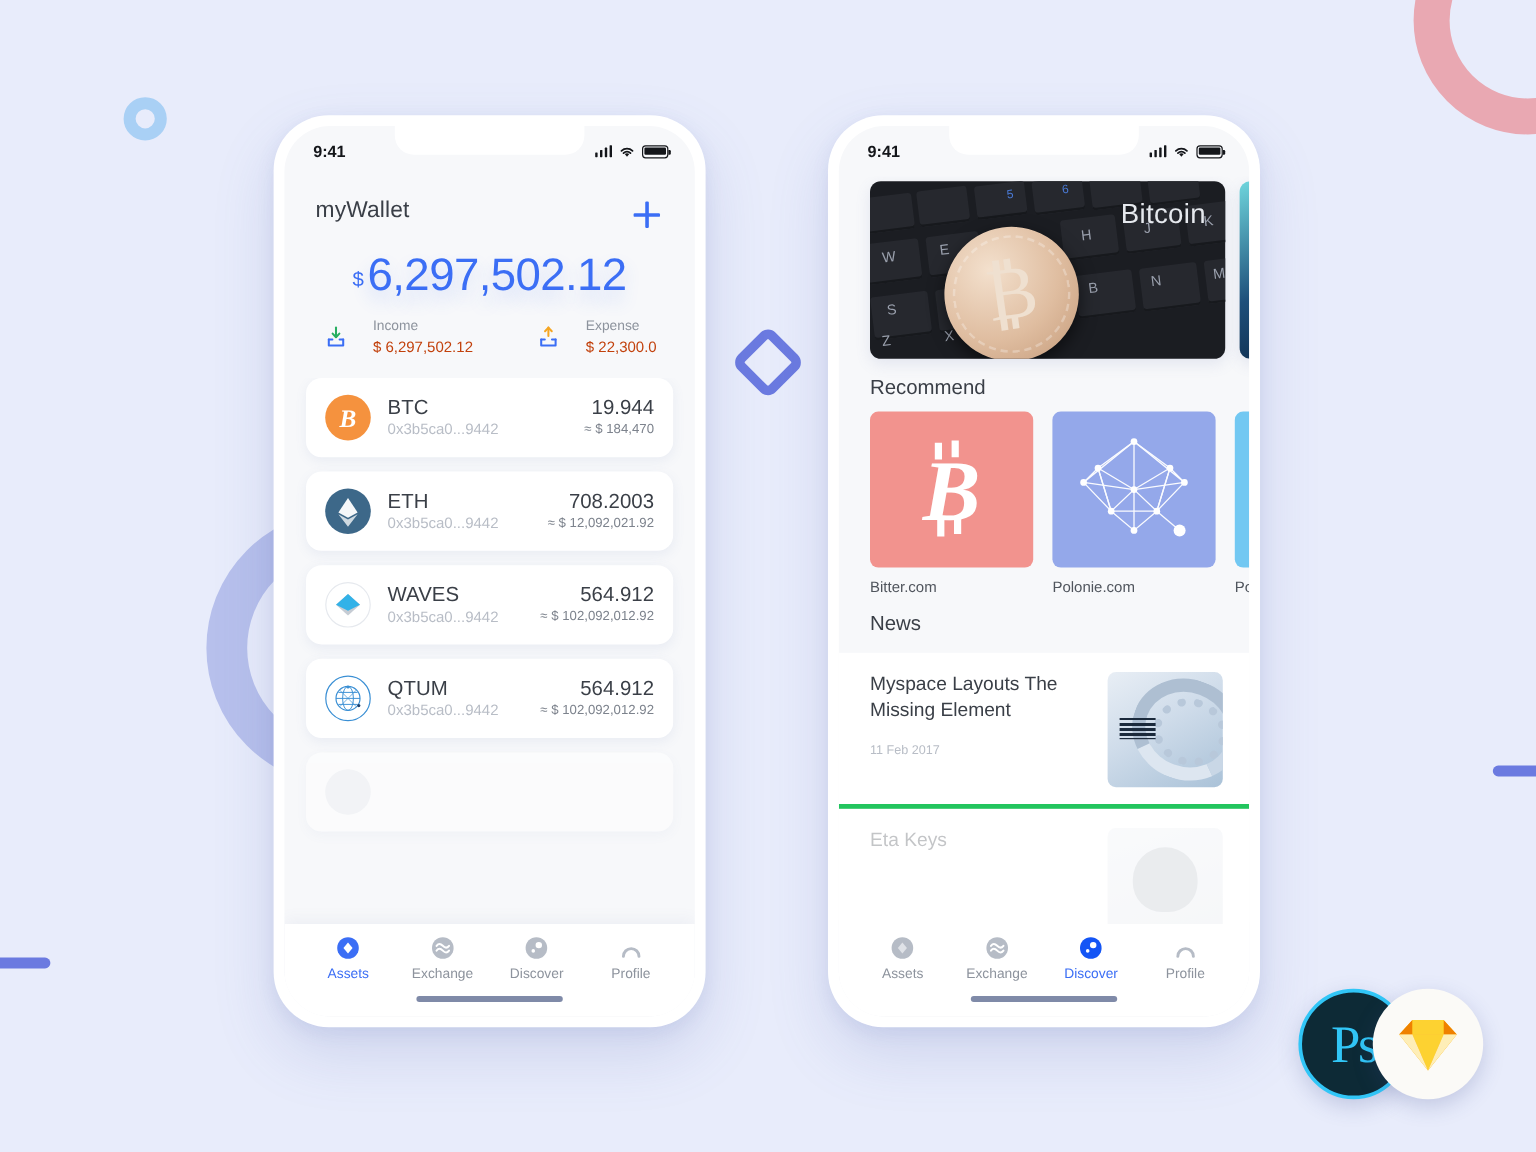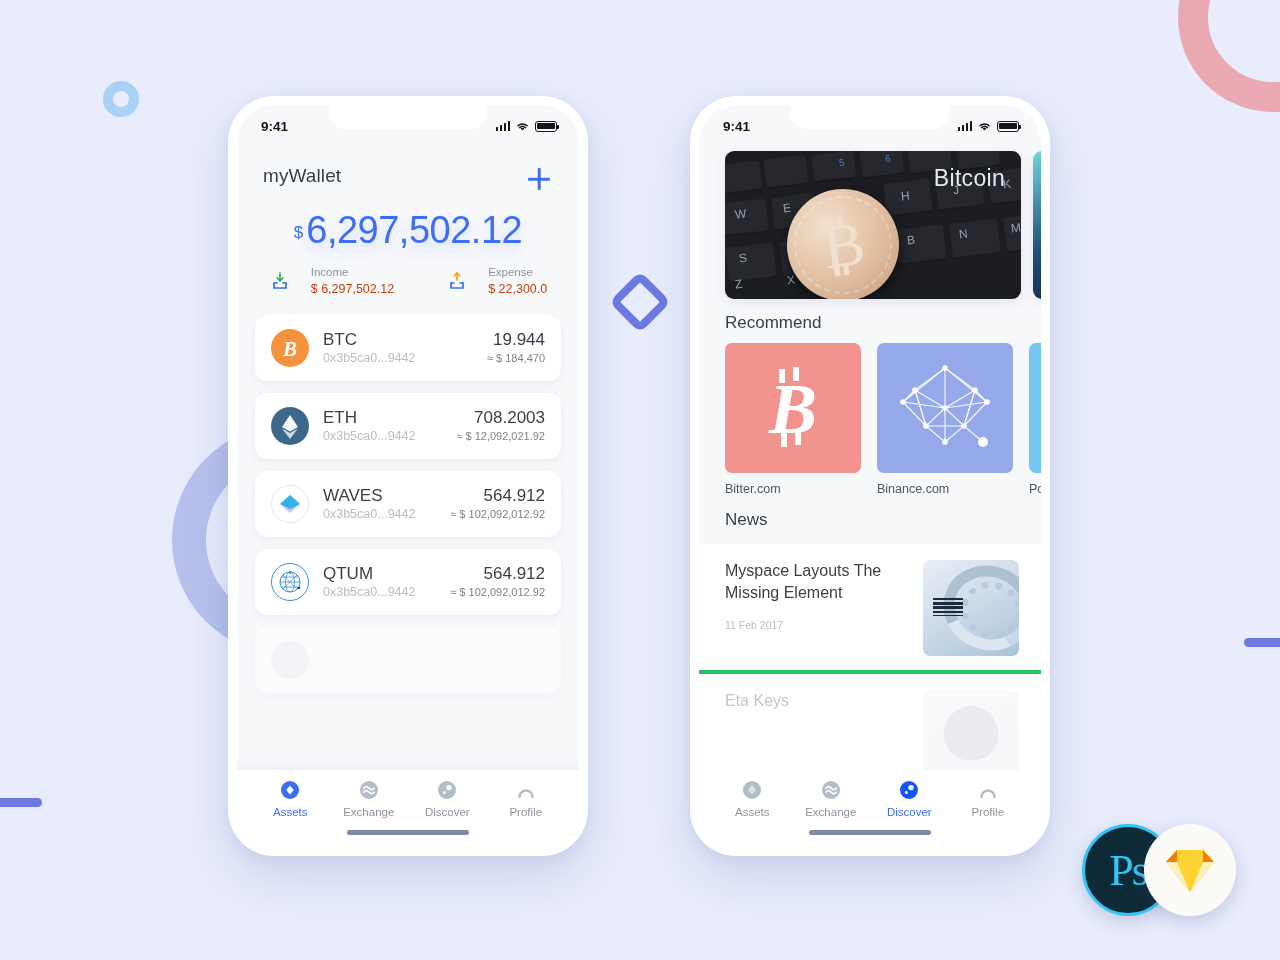--- a/index.html
+++ b/index.html
@@ -576,21 +576,21 @@
                   <circle cx="10" cy="44" r="2.8"></circle>
                 <circle cx="94" cy="44" r="2.8"></circle>
                   <circle cx="33" cy="68" r="2.8"></circle>
                 <circle cx="71" cy="68" r="2.8"></circle>
                   <circle cx="52" cy="50" r="2.8"></circle>
                 <circle cx="52" cy="84" r="2.8"></circle>
                   <circle cx="90" cy="84" r="5"></circle>
               </g>
             </svg>
           </div>
-          <div class="rec-label">Binance.com</div>
+          <div class="rec-label">Polonie.com</div>
         </div>
         <div class="rec-item">
           <div class="rec-thumb clip" style="background:#72c8f2">
             <svg width="26" height="26" viewBox="0 0 26 26">
               <circle cx="21" cy="13" r="2.4" fill="#fff" opacity=".9"></circle>
             </svg>
           </div>
           <div class="rec-label">Polonie</div>
         </div>
       </div>

